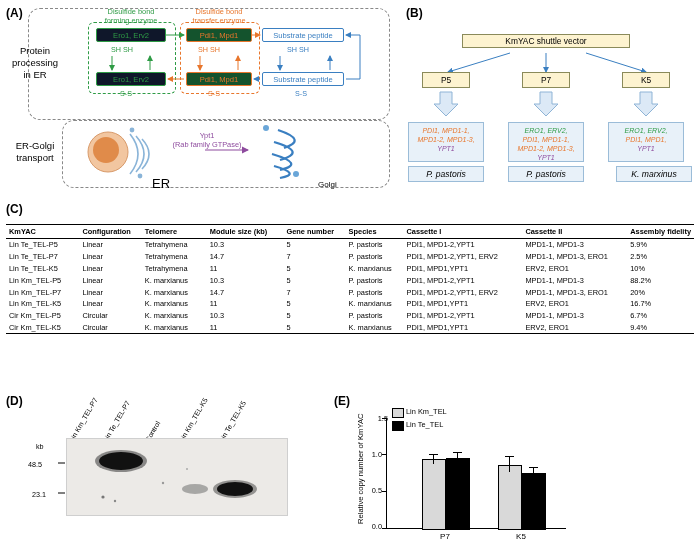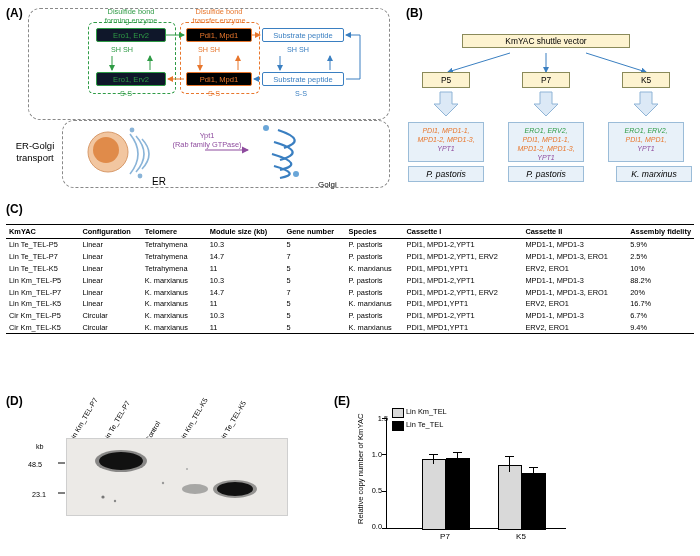--- a/index.html
+++ b/index.html
@@ -40,21 +40,21 @@
   }
   .gTitle{color:#2e9b45;}
   .oTitle{color:#e8762c;}
   .box{
     position:absolute;box-sizing:border-box;
     font-size:7.6px;text-align:center;
     display:flex;align-items:center;justify-content:center;
     border-radius:2px;
   }
   .boxGreen{border:1px solid #2e9b45;color:#2e9b45;background:#0f172a;}
-  .boxOrange{border:1px solid #e8762c;color:#e8762c;background:#000000;}
+  .boxOrange{border:1px solid #e8762c;color:#e8762c;background:#14532d;}
   .boxBlue{border:1px solid #3a7fc1;color:#3a7fc1;background:#fff;}
   .shtxt{position:absolute;font-size:7.2px;}
   .green{color:#2e9b45;}
   .orange{color:#e8762c;}
   .blue{color:#3a7fc1;}
   .purple{color:#8e4b9e;}
   
   #panelB{position:absolute;left:400px;top:0;width:300px;height:196px;}
   .bbox{
     position:absolute;box-sizing:border-box;
@@ -119,20 +119,25 @@
 </style>
 </head>
 <body>
 
 <div id="panelA">
   <div class="panel-label" style="left:6px;top:6px;">(A)</div>
 
   <div class="dash-outer"></div>
   <div class="dash-outer2"></div>
 
+  <div class="sideLabel" style="left:6px;top:45px;width:58px;">
+    <span>Protein</span><br>
+    <span>processing</span><br>
+    <span>in ER</span>
+  </div>
   <div class="sideLabel" style="left:6px;top:140px;width:58px;">
     <span>ER-Golgi</span><br>
     <span>transport</span>
   </div>
 
   <div class="grp grpGreen" style="left:88px;top:22px;width:86px;height:70px;"></div>
   <div class="grpTitle gTitle" style="left:88px;top:8px;width:86px;">
     <span>Disulfide bond</span><br>
     <span>forming enzyme</span>
   </div>
@@ -204,21 +209,21 @@
     <path d="M72 17 q14 15 0 30" stroke="#8ab4d8" stroke-width="1.6" fill="none"></path>
     <circle cx="62" cy="8" r="2.4" fill="#8ab4d8"></circle>
     <circle cx="70" cy="54" r="2.4" fill="#8ab4d8"></circle>
     <path d="M208 8 q30 10 6 18" stroke="#3a7fc1" stroke-width="2.2" fill="none"></path>
     <path d="M204 20 q34 10 6 18" stroke="#3a7fc1" stroke-width="2.2" fill="none"></path>
     <path d="M202 32 q34 10 8 16" stroke="#3a7fc1" stroke-width="2.2" fill="none"></path>
     <path d="M204 44 q28 8 6 12" stroke="#3a7fc1" stroke-width="2.2" fill="none"></path>
     <circle cx="196" cy="6" r="3" fill="#6aa6d8"></circle>
     <circle cx="226" cy="52" r="3" fill="#6aa6d8"></circle>
   </svg>
-  <div style="position:absolute;left:152px;top:176px;font-size:10px;">ER</div>
+  <div style="position:absolute;left:152px;top:176px;font-size:13px;">ER</div>
   <div style="position:absolute;left:318px;top:180px;font-size:8px;">Golgi</div>
 </div>
 
 <div id="panelB">
   <div class="panel-label" style="left:6px;top:6px;">(B)</div>
 
   <div class="bbox" style="left:62px;top:34px;width:168px;height:14px;">KmYAC shuttle vector</div>
 
   <svg style="position:absolute;left:0;top:0;width:300px;height:196px;">
     <path d="M110 53 L48 72" stroke="#3a7fc1" stroke-width="1" fill="none" marker-end="url(#bblue)"></path>

